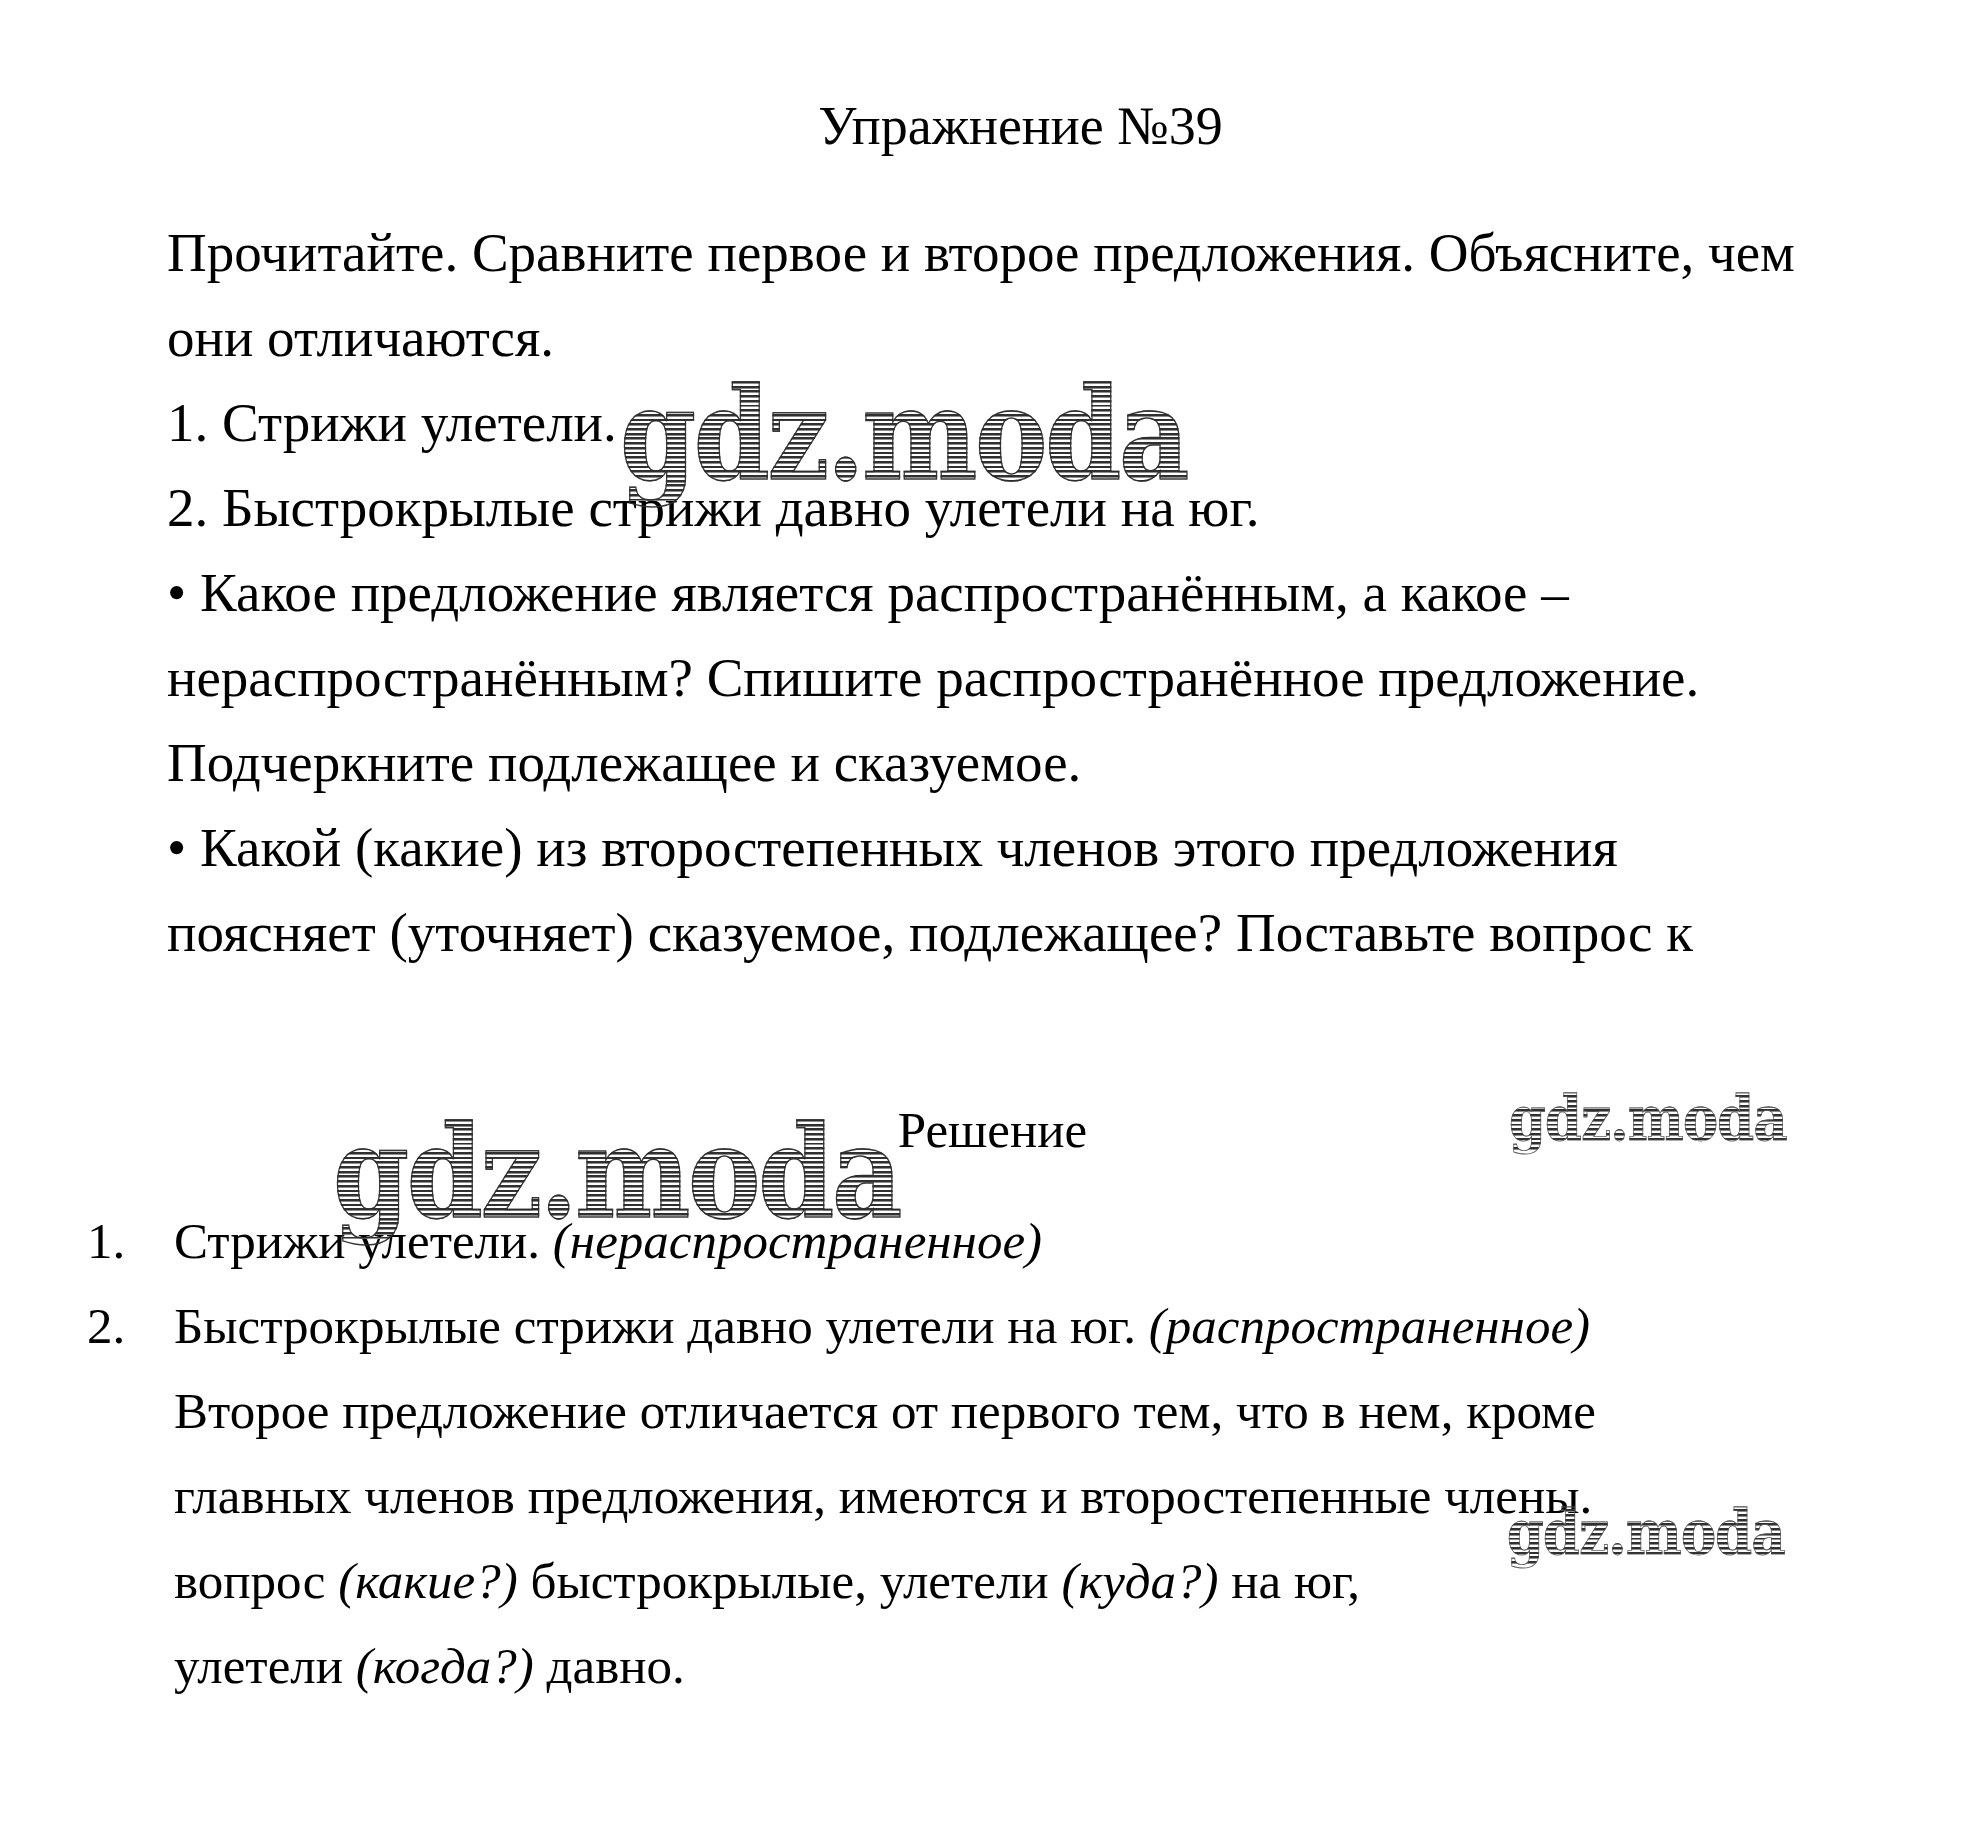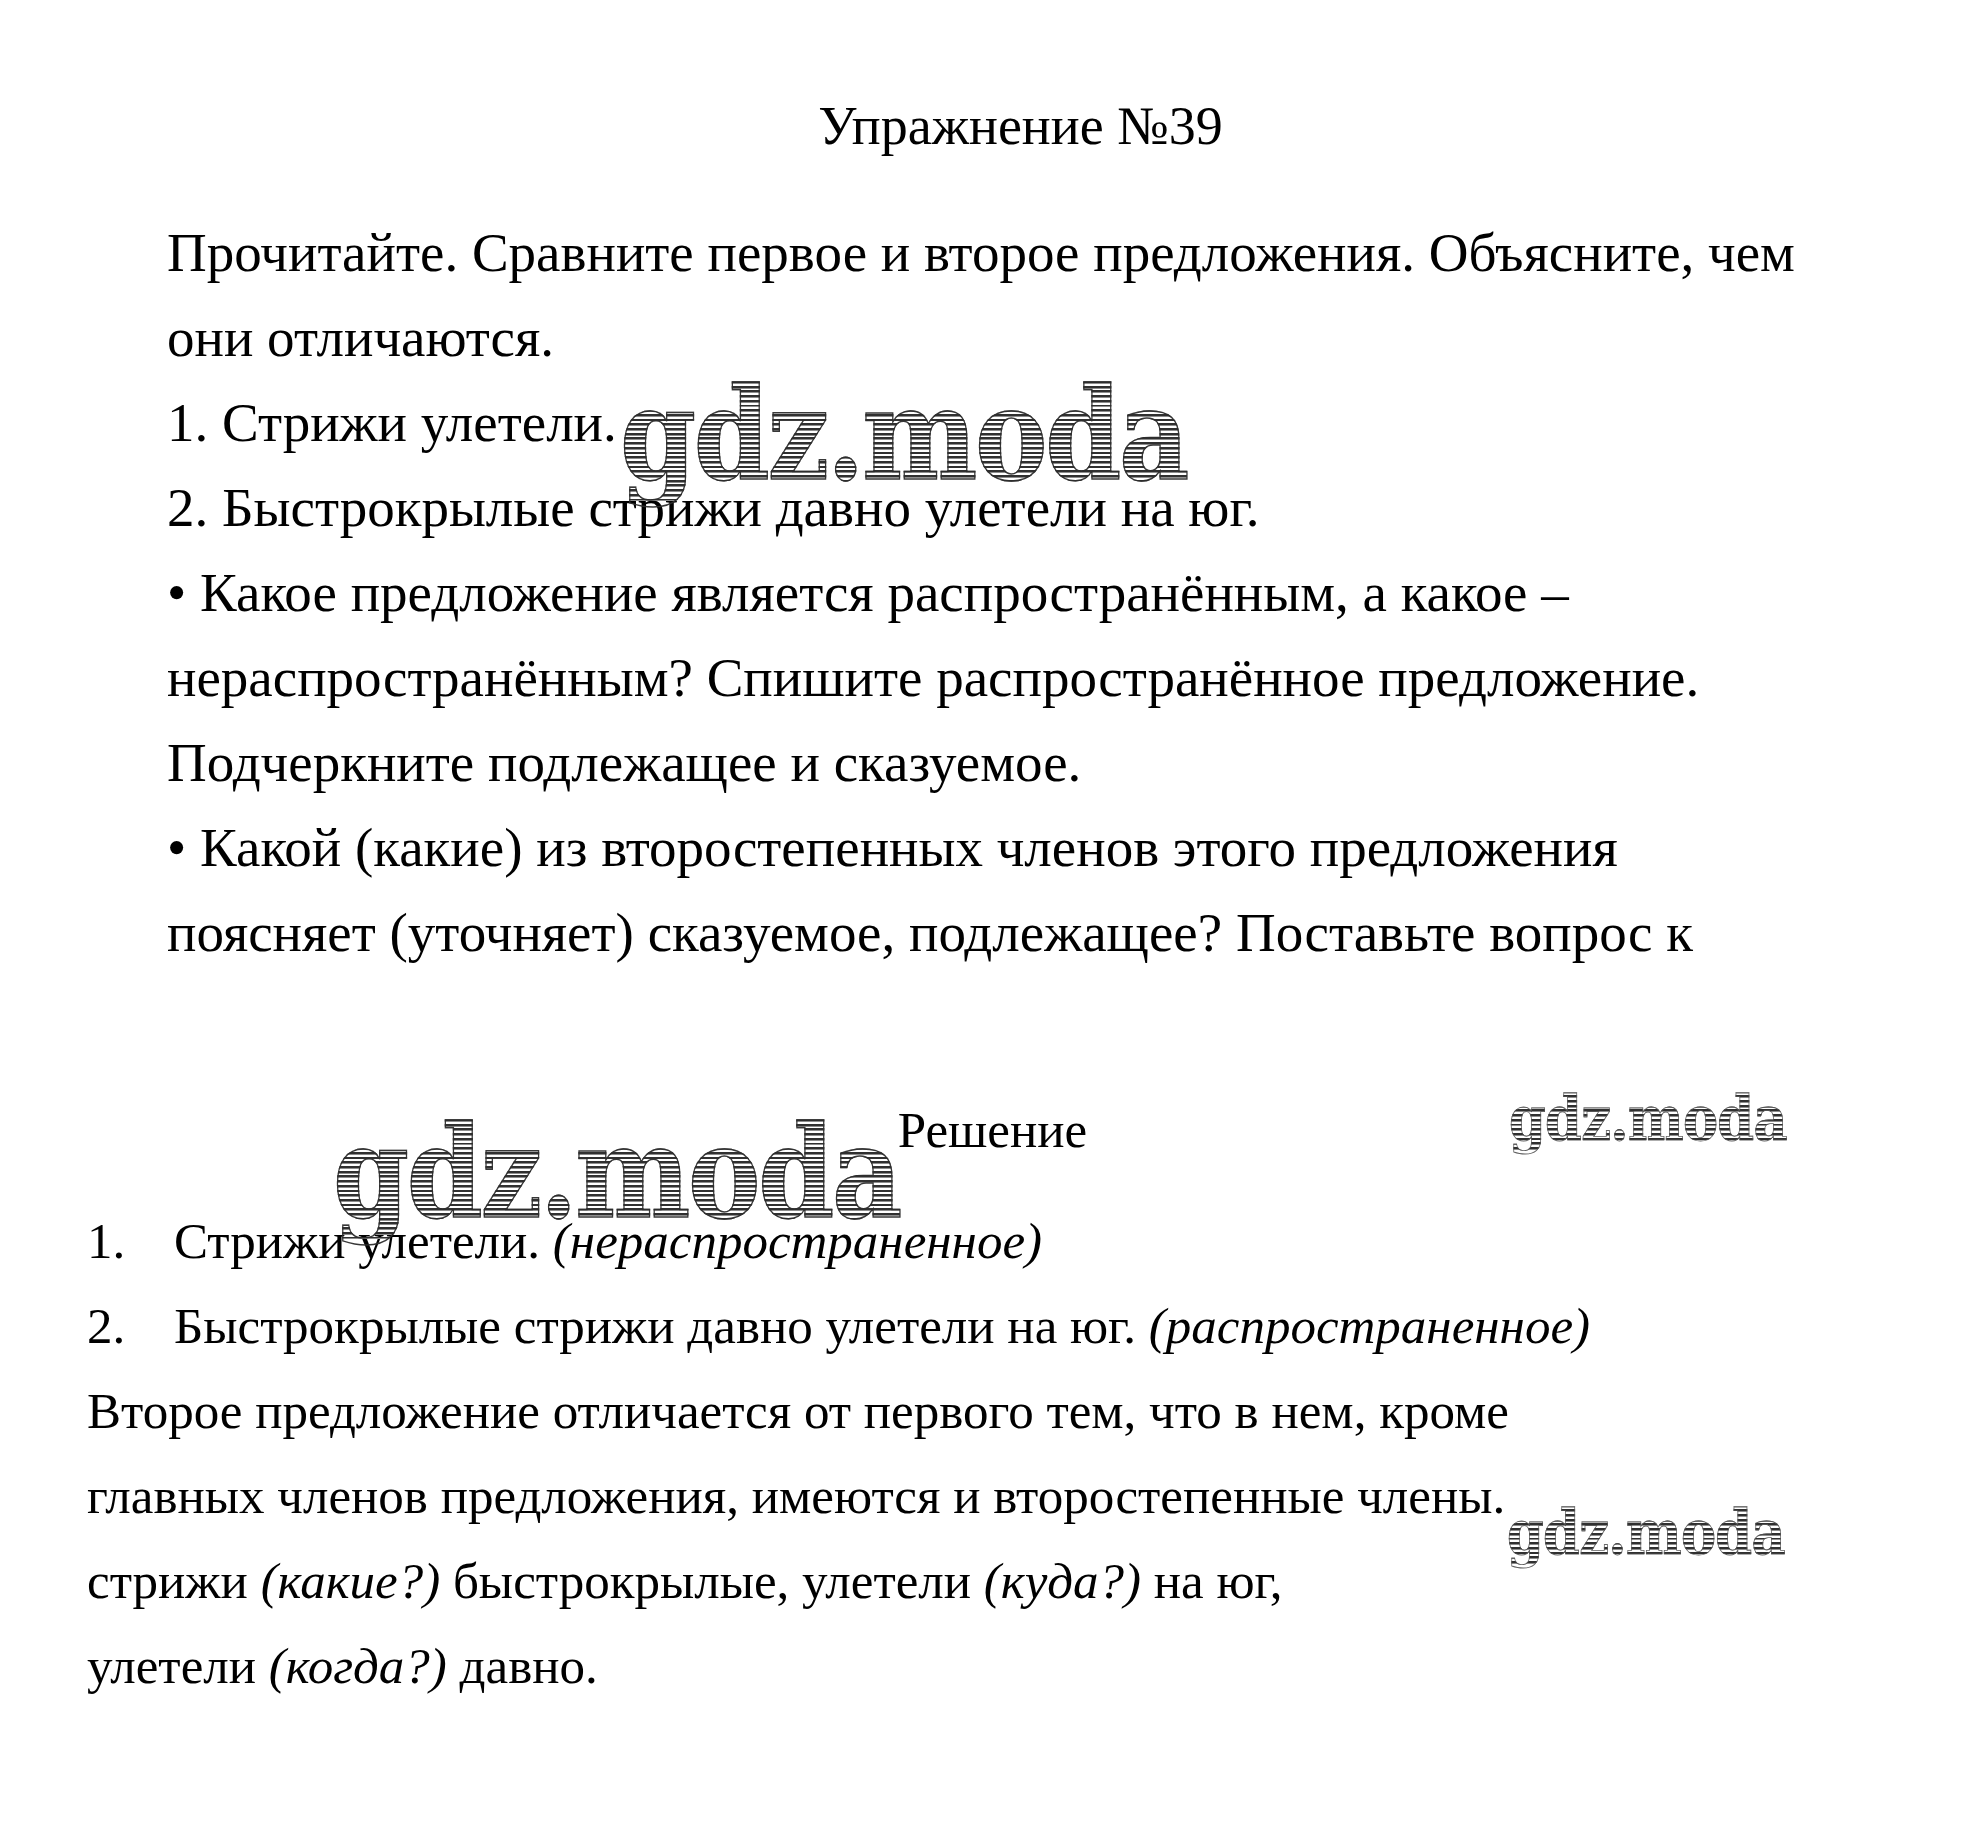--- a/index.html
+++ b/index.html
@@ -36,21 +36,21 @@
     white-space: nowrap;
   }
 
   
   .sol {
     position: absolute; top: 1199px; left: 87px;
     font-size: 51px; line-height: 85px;
     white-space: nowrap;
   }
   .sol .num { display: inline-block; width: 87px; }
-  .sol .cont { }
+  .sol .cont { margin-left: 87px; }
   .it { font-style: italic; text-align: center; }
 
   
   .wm {
     position: absolute;
     font-family: "DejaVu Serif", serif;
     font-weight: 700;
     white-space: nowrap;
     line-height: 1.05;
     color: rgba(70,70,70,.8);
@@ -104,21 +104,21 @@
   <div>
     <span class="num">2.</span><span>Быстрокрылые стрижи давно улетели на юг. </span><span class="it">(распространенное)</span>
   </div>
   <div class="cont">
     <span>Второе предложение отличается от первого тем, что в нем, кроме</span>
   </div>
   <div class="cont">
     <span>главных членов предложения, имеются и второстепенные члены.</span>
   </div>
   <div class="cont">
-    <span>стрижи </span><span class="it">(какие?)</span><span> быстрокрылые, улетели </span><span class="it">(куда?)</span><span> на юг,</span>
+    <span>вопрос </span><span class="it">(какие?)</span><span> быстрокрылые, улетели </span><span class="it">(куда?)</span><span> на юг,</span>
   </div>
   <div class="cont">
     <span>улетели </span><span class="it">(когда?)</span><span> давно.</span>
   </div>
 </div>
 
 <div class="wm wm-large wm-task">gdz.moda</div>
 <div class="wm wm-large wm-sol-left">gdz.moda</div>
 <div class="wm wm-small wm-sol-right">gdz.moda</div>
 <div class="wm wm-small wm-expl-right">gdz.moda</div>

